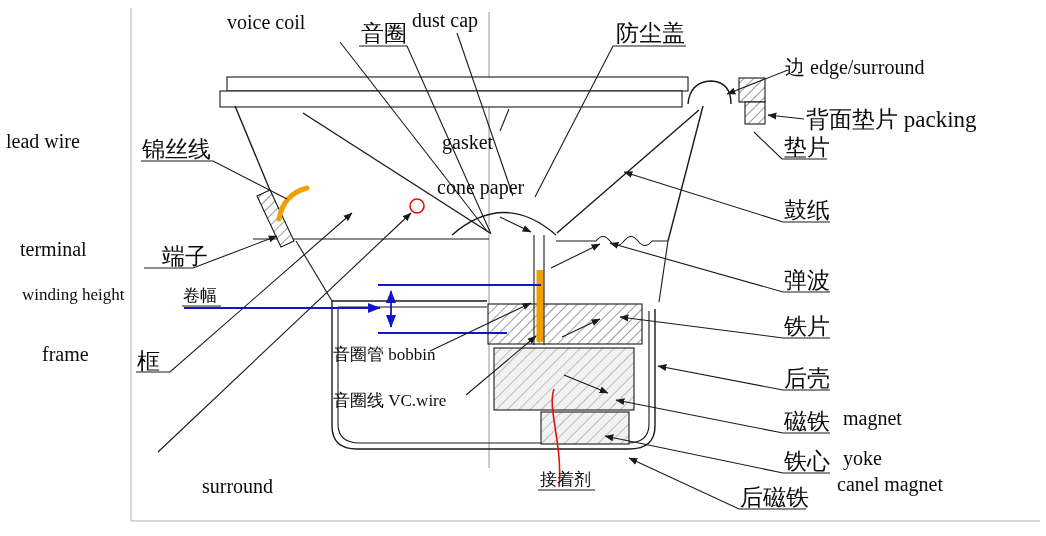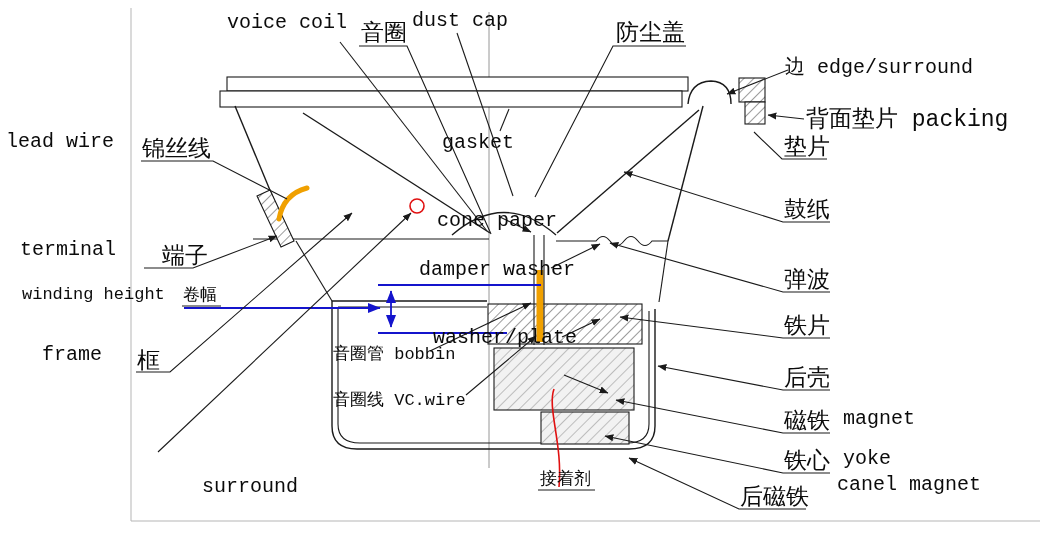--- a/index.html
+++ b/index.html
@@ -2,21 +2,21 @@
 <html style="--line: #1a1a1a; --blue: #1414cc; --orange: #f0a000; --red: #e01010; --border: #b5b5b5;"><head>
 <meta charset="utf-8">
 <style>
   :root{
     --line:#1a1a1a; --blue:#1414cc; --orange:#f0a000; --red:#e01010; --border:#b5b5b5;
   }
   *{margin:0;padding:0;box-sizing:border-box}
   html,body{background:#fff}
   body{width:1046px;height:536px;overflow:hidden}
   .stage{position:relative;width:1046px;height:536px;background:#fff;
-         font-family:Liberation Mono, monospace;color:#0b0b0b}
+         font-family:Liberation Serif, serif;color:#0b0b0b}
   .stage>svg{position:absolute;left:0;top:0}
   .lbl{position:absolute;white-space:nowrap;font-size:20px;line-height:1.15;color:#0b0b0b}
   .zh{font-size:23px}
   .sm{font-size:17px}
   .ln{stroke:var(--line);stroke-width:1.1;fill:none}
   .ln2{stroke:var(--line);stroke-width:1.4;fill:none}
   .bl{stroke:var(--blue);stroke-width:1.8;fill:none}
   .org{stroke:var(--orange);fill:none}
   .rd{stroke:var(--red);fill:none}
   .part{stroke:var(--line);stroke-width:1.1}
@@ -139,30 +139,28 @@
   <div class="lbl" style="left:227px;top:11px">voice coil</div>
   <div class="lbl zh" style="left:361px;top:21px">音圈</div>
   <div class="lbl" style="left:412px;top:9px">dust cap</div>
   <div class="lbl zh" style="left:616px;top:21px">防尘盖</div>
   <div class="lbl" style="left:785px;top:56px">边 edge/surround</div>
   <div class="lbl zh" style="left:806px;top:107px">背面垫片  packing</div>
   <div class="lbl zh" style="left:784px;top:135px">垫片</div>
   <div class="lbl" style="left:6px;top:130px">lead wire</div>
   <div class="lbl zh" style="left:142px;top:137px">锦丝线</div>
   <div class="lbl" style="left:442px;top:131px">gasket</div>
-  <div class="lbl" style="left:437px;top:209px">cone paper</div>
+  <div class="lbl" style="left:437px;top:176px">cone paper</div>
   <div class="lbl" style="left:20px;top:238px">terminal</div>
   <div class="lbl zh" style="left:162px;top:244px">端子</div>
   <div class="lbl sm" style="left:22px;top:285px">winding height</div>
   <div class="lbl sm" style="left:183px;top:286px">卷幅</div>
-  <div class="lbl" style="left:419px;top:258px">damper washer</div>
   <div class="lbl" style="left:42px;top:343px">frame</div>
   <div class="lbl zh" style="left:137px;top:349px">框</div>
   <div class="lbl sm" style="left:333px;top:345px">音圈管  bobbin</div>
-  <div class="lbl" style="left:433px;top:326px">washer/plate</div>
   <div class="lbl sm" style="left:333px;top:391px">音圈线  VC.wire</div>
   <div class="lbl" style="left:202px;top:475px">surround</div>
   <div class="lbl sm" style="left:540px;top:470px">接着剂</div>
   <div class="lbl zh" style="left:784px;top:198px">鼓纸</div>
   <div class="lbl zh" style="left:784px;top:268px">弹波</div>
   <div class="lbl zh" style="left:784px;top:314px">铁片</div>
   <div class="lbl zh" style="left:784px;top:366px">后壳</div>
   <div class="lbl zh" style="left:784px;top:409px">磁铁</div>
   <div class="lbl" style="left:843px;top:407px">magnet</div>
   <div class="lbl zh" style="left:784px;top:449px">铁心</div>

